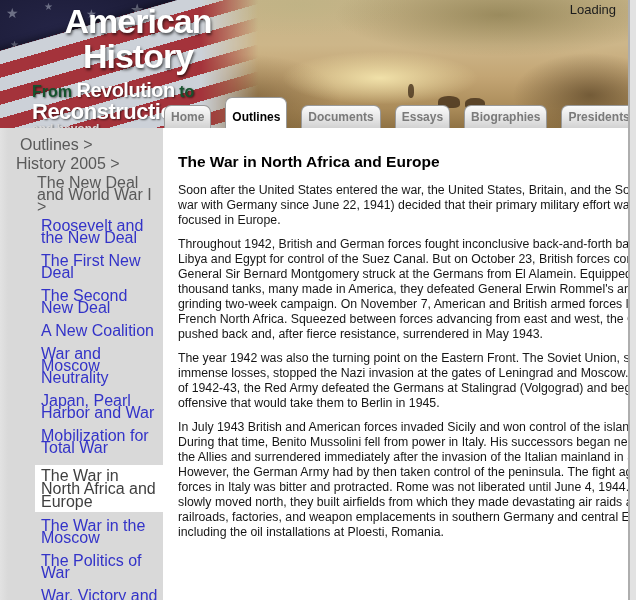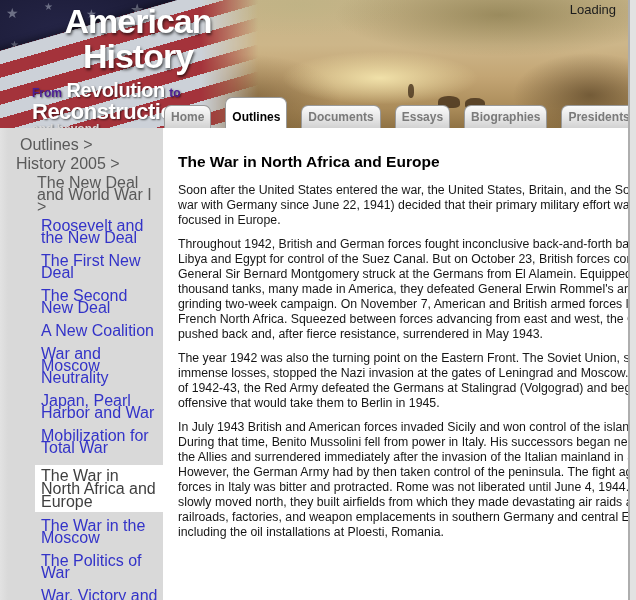--- a/index.html
+++ b/index.html
@@ -58,21 +58,21 @@
   .banner-text {
     position: absolute; left: 24px; top: 4px; width: 228px;
     color: #fff; z-index: 3;
   }
   .bt-title {
     font-size: 34px; font-weight: bold; letter-spacing: -1px;
     line-height: 35px; text-align: center;
     text-shadow: 1px 2px 3px rgba(0,0,0,0.65);
   }
   .bt-sub1 { margin-top: 5px; margin-left: 8px; text-shadow: 1px 1px 2px rgba(0,0,0,0.6); }
-  .bt-sub1 .small { font-size: 12px; font-weight: bold; color: #4c1d95; }
+  .bt-sub1 .small { font-size: 16px; font-weight: bold; color: #14532d; }
   .bt-sub1 .big { font-size: 20px; font-weight: bold; letter-spacing: -0.5px; }
   .bt-sub2 {
     font-size: 22px; font-weight: bold; letter-spacing: -0.5px; line-height: 20px;
     margin-left: 8px; text-shadow: 1px 1px 2px rgba(0,0,0,0.6);
   }
   .bt-sub3 { font-size: 12px; font-weight: bold; color: #d8d8d8; margin-left: 8px; line-height: 14px;
     text-shadow: 1px 1px 2px rgba(0,0,0,0.6); }
 
   .loading {
     position: absolute; top: 2px; right: 12px; z-index: 4;

